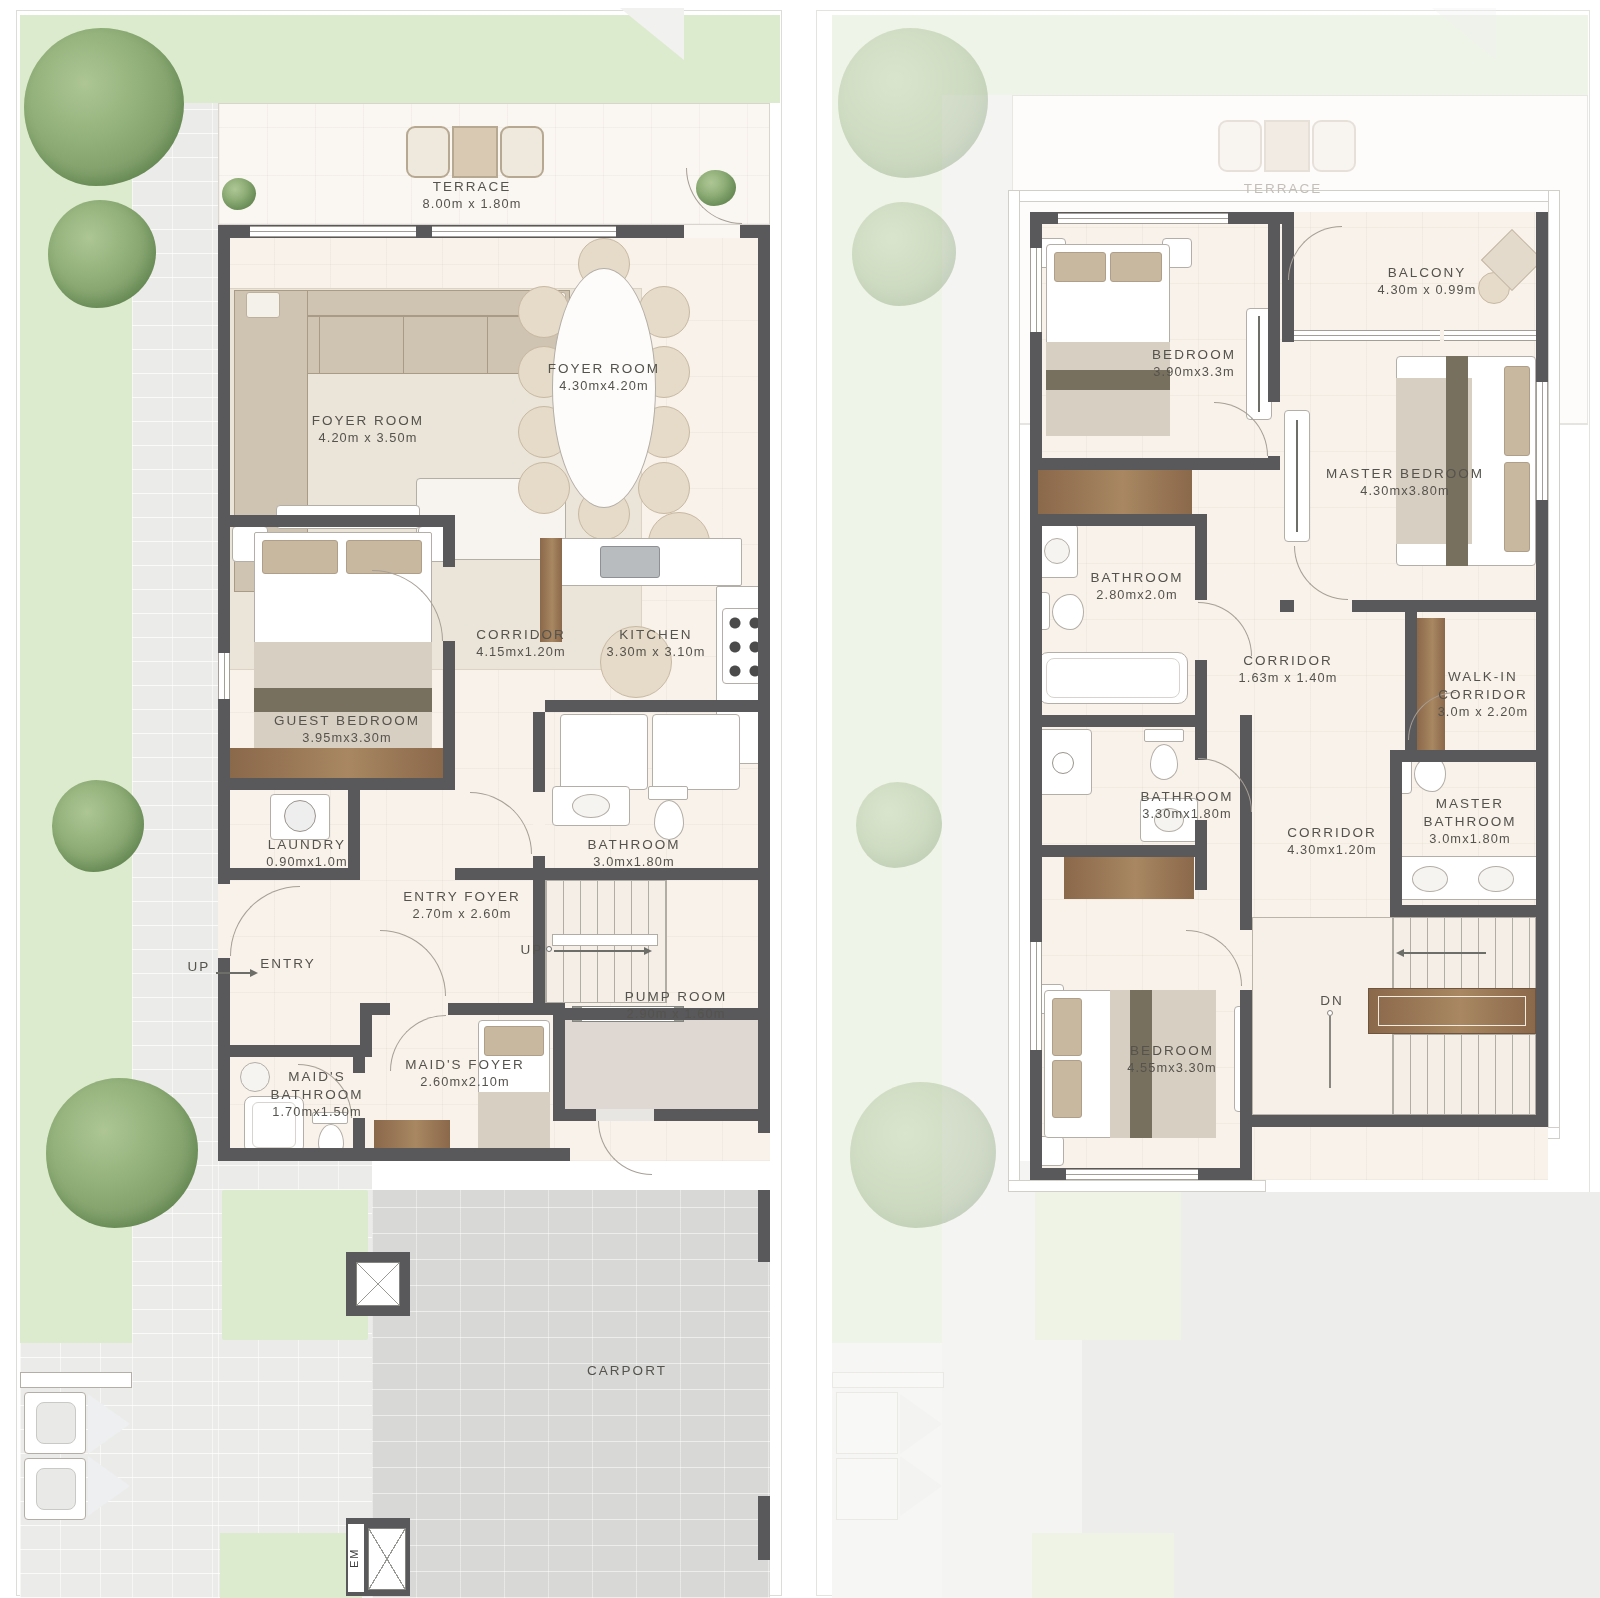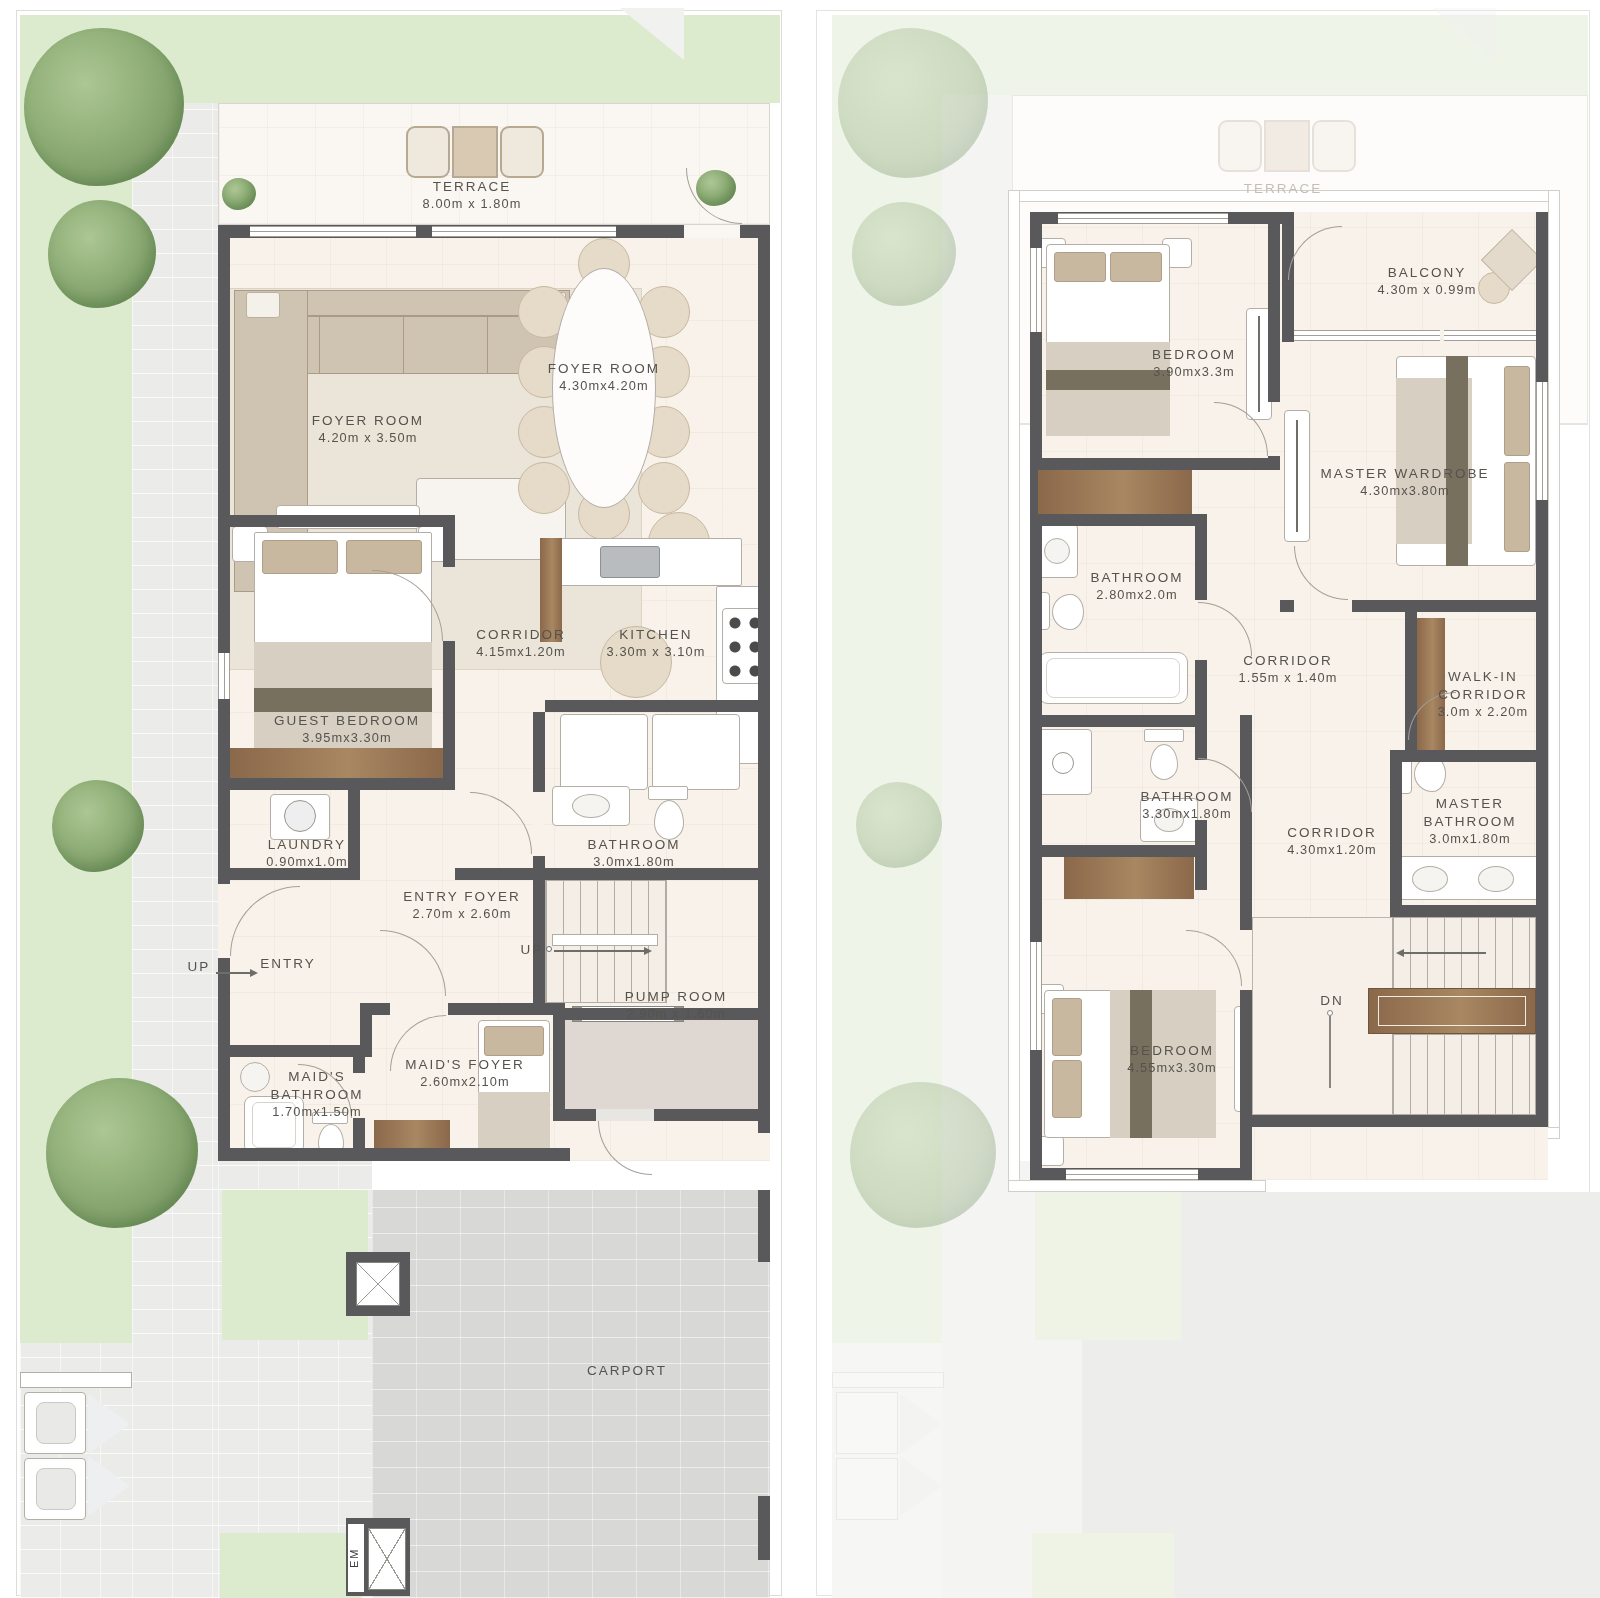--- a/index.html
+++ b/index.html
@@ -424,30 +424,30 @@
 
   <div class="lbl" style="left:1194px;top:346px">
     <span class="n">BEDROOM</span>
     <span class="d">3.90mx3.3m</span>
   </div>
   <div class="lbl" style="left:1427px;top:264px">
     <span class="n">BALCONY</span>
     <span class="d">4.30m x 0.99m</span>
   </div>
   <div class="lbl" style="left:1405px;top:465px">
-    <span class="n">MASTER WARDROBE</span>
+    <span class="n">MASTER BEDROOM</span>
     <span class="d">4.30mx3.80m</span>
   </div>
   <div class="lbl" style="left:1137px;top:569px">
     <span class="n">BATHROOM</span>
     <span class="d">2.80mx2.0m</span>
   </div>
   <div class="lbl" style="left:1288px;top:652px">
     <span class="n">CORRIDOR</span>
-    <span class="d">1.55m x 1.40m</span>
+    <span class="d">1.63m x 1.40m</span>
   </div>
   <div class="lbl wrap" style="left:1483px;top:668px;width:114px">
     <span class="n">WALK-IN CORRIDOR</span>
     <span class="d">3.0m x 2.20m</span>
   </div>
   <div class="lbl" style="left:1187px;top:788px">
     <span class="n">BATHROOM</span>
     <span class="d">3.30mx1.80m</span>
   </div>
   <div class="lbl" style="left:1332px;top:824px">

